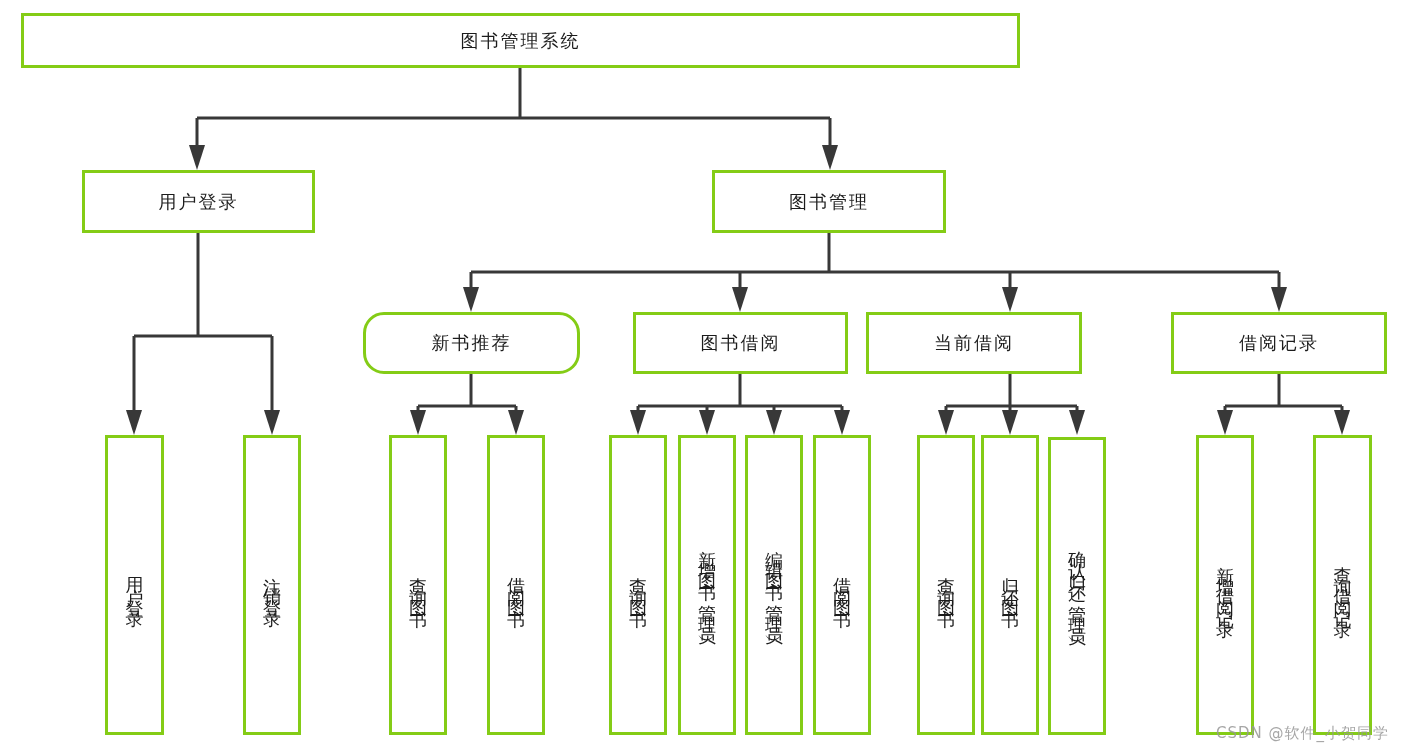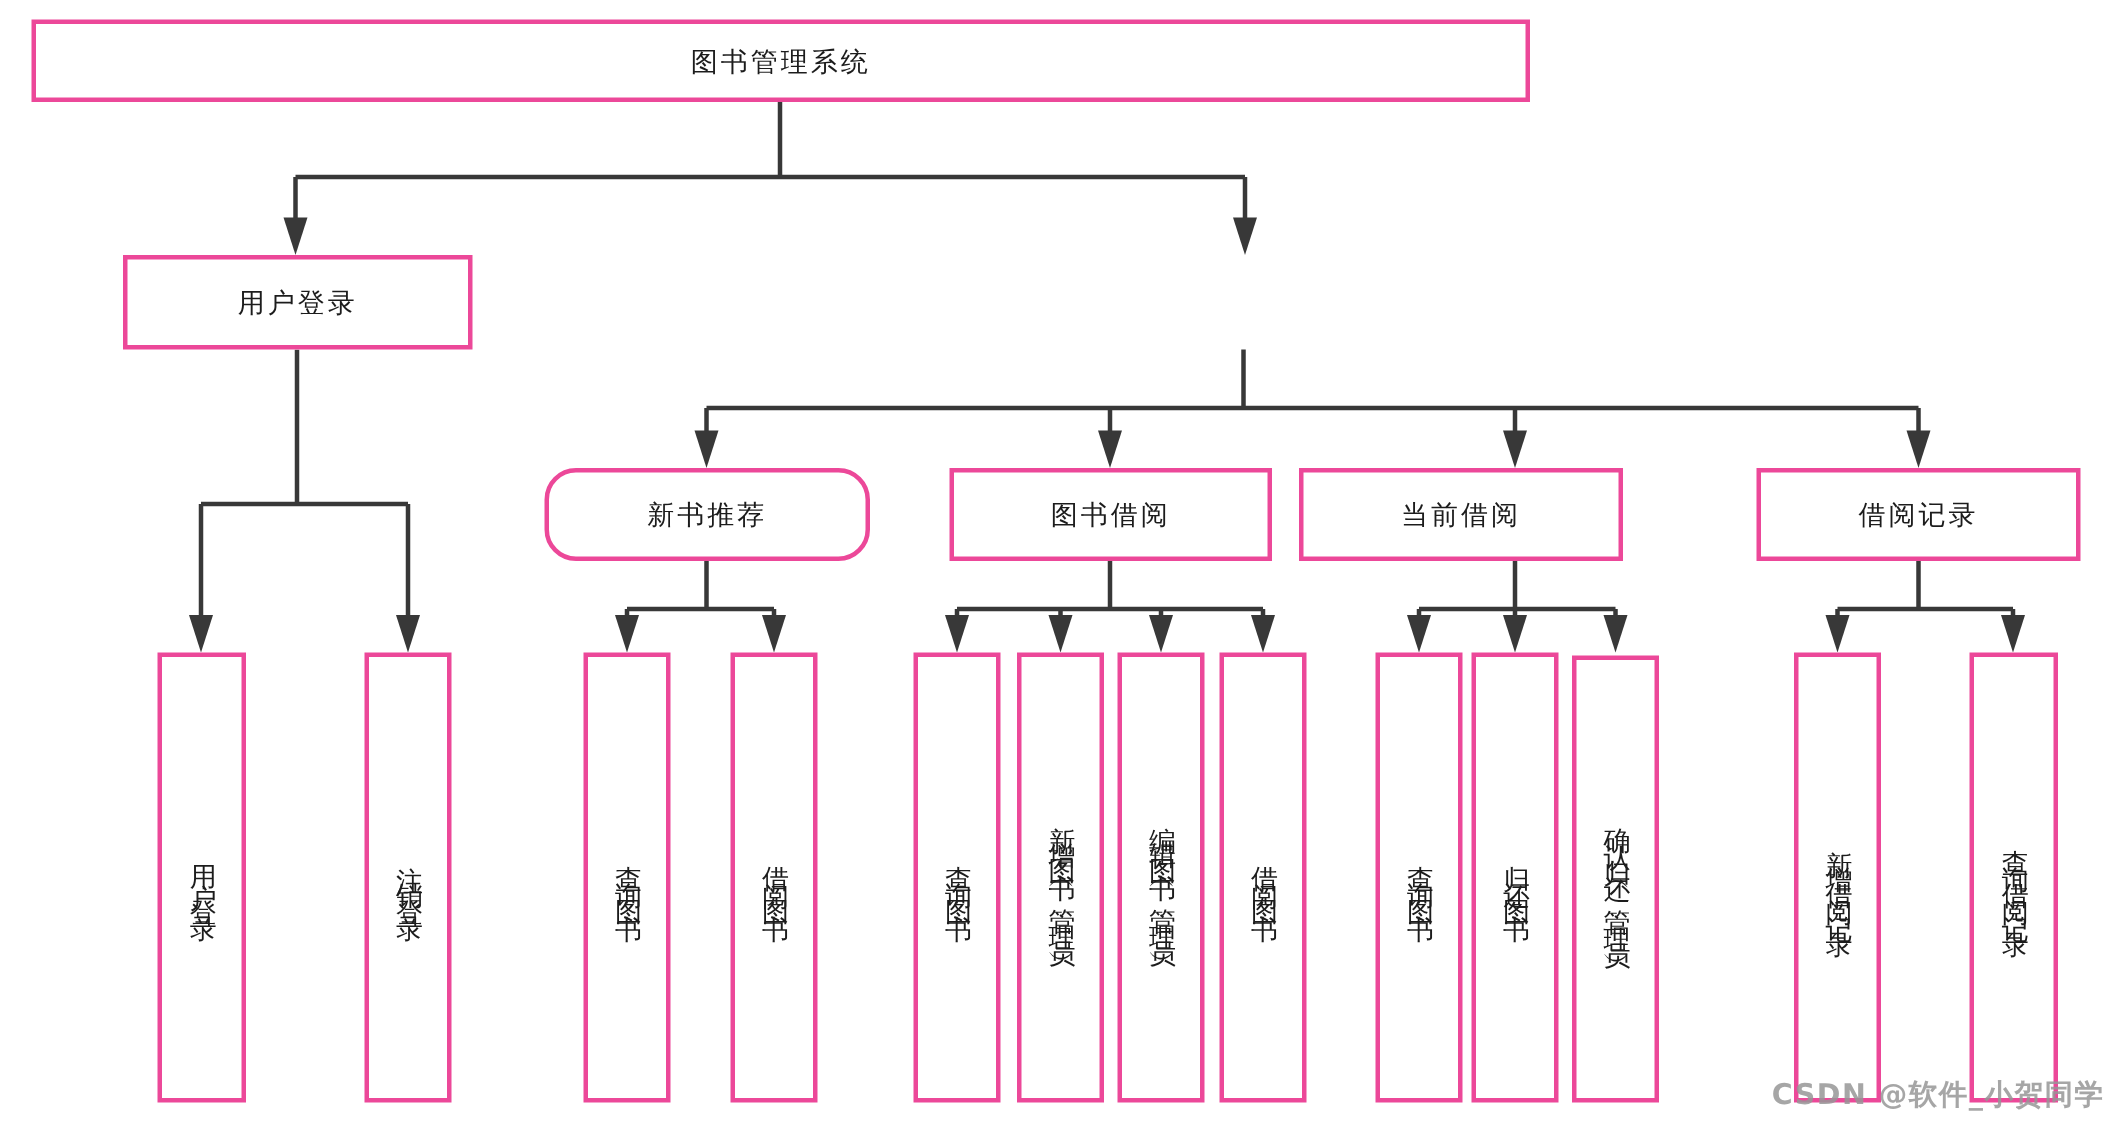--- a/index.html
+++ b/index.html
@@ -8,44 +8,43 @@
     width:1405px;height:747px;
     background:#ffffff;
     font-family:"DejaVu Sans","Liberation Sans",sans-serif;
     overflow:hidden;
   }
   .connectors{position:absolute;left:0;top:0;width:1405px;height:747px;}
   .box{
     position:absolute;
     box-sizing:border-box;
     background:#ffffff;
-    border:3px solid #ec4899;
+    border:3px solid #84cc16;
     display:flex;
     align-items:center;
     justify-content:center;
     color:#1c1c1c;
     font-size:18px;
   }
   .hbox{letter-spacing:2px;}
   .vbox{
     writing-mode:vertical-rl;
     text-orientation:mixed;
     letter-spacing:11px;
     font-size:18px;
   }
   .watermark{
     position:absolute;
-    right:2px;
+    right:16px;
     bottom:4px;
-    font-size:19px;
+    font-size:15px;
     letter-spacing:1px;
     color:rgba(150,150,150,0.85);
     pointer-events:none;
     z-index:5;
-    font-weight:bold;
   }
 </style>
 </head>
 <body>
 
 <div class="stage">
 
   <svg class="connectors" width="1405" height="747" viewBox="0 0 1405 747" xmlns="http://www.w3.org/2000/svg">
     <path d="M520 68V118 M197 118H830 M197 118V150 M830 118V150
              M198 233V336 M134 336H272 M134 336V416 M272 336V416
@@ -73,20 +72,21 @@
       <polygon points="1010,435 1002,410 1018,410"></polygon>
       <polygon points="1077,435 1069,410 1085,410"></polygon>
       <polygon points="1225,435 1217,410 1233,410"></polygon>
       <polygon points="1342,435 1334,410 1350,410"></polygon>
     </g>
   </svg>
 
   <div class="box hbox" style="left:21px;top:13px;width:999px;height:55px;">图书管理系统</div>
 
   <div class="box hbox" style="left:82px;top:170px;width:233px;height:63px;">用户登录</div>
+  <div class="box hbox" style="left:712px;top:170px;width:234px;height:63px;">图书管理</div>
 
   <div class="box hbox" style="left:363px;top:312px;width:217px;height:62px;border-radius:21px;">新书推荐</div>
   <div class="box hbox" style="left:633px;top:312px;width:215px;height:62px;">图书借阅</div>
   <div class="box hbox" style="left:866px;top:312px;width:216px;height:62px;">当前借阅</div>
   <div class="box hbox" style="left:1171px;top:312px;width:216px;height:62px;">借阅记录</div>
 
   <div class="box vbox" style="left:105px;top:435px;width:59px;height:300px;">用户登录</div>
   <div class="box vbox" style="left:243px;top:435px;width:58px;height:300px;">注销登录</div>
 
   <div class="box vbox" style="left:389px;top:435px;width:58px;height:300px;">查询图书</div>

